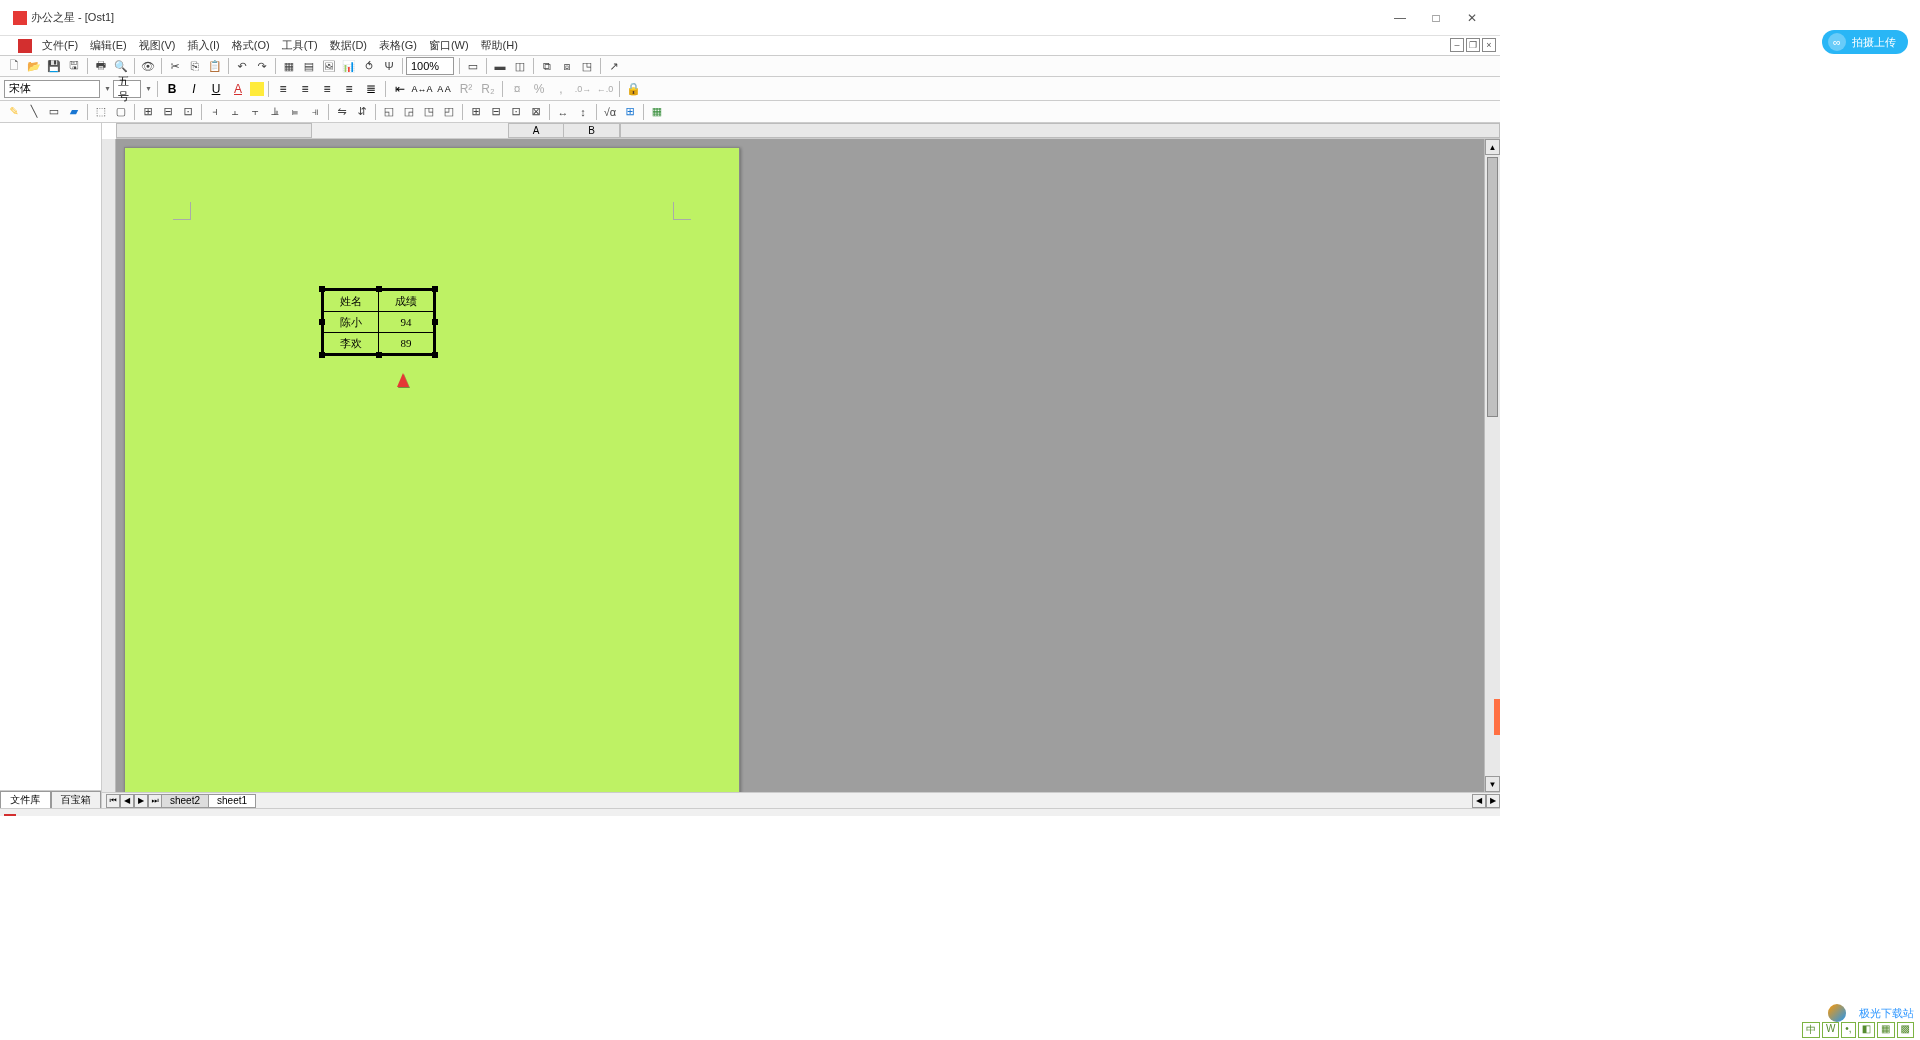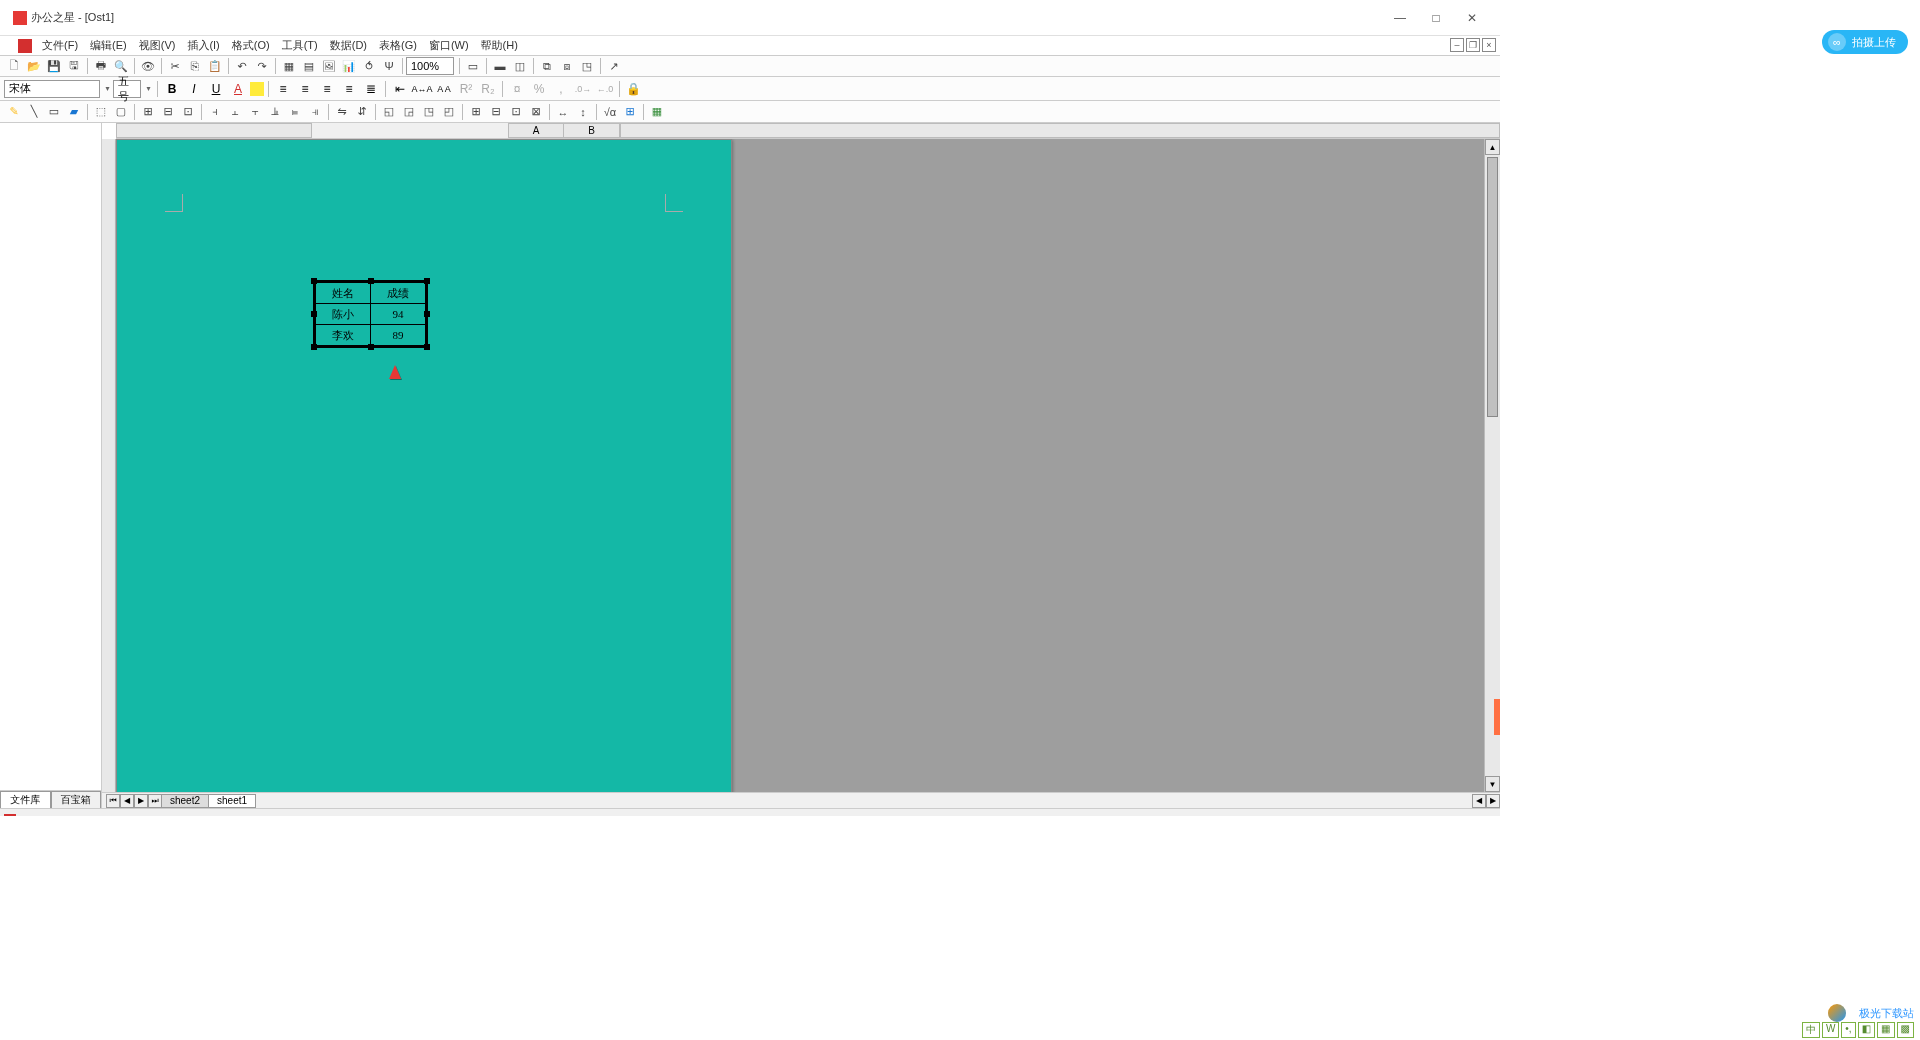--- a/index.html
+++ b/index.html
@@ -48,21 +48,21 @@
 .left-tabs .ltab.active { background:#fff; }
 
 .workspace { flex:1; display:flex; flex-direction:column; background:#fff; position:relative; }
 .col-ruler { height:16px; display:flex; background:#f0f0f0; border-bottom:1px solid #ccc; position:relative; margin-left:14px; }
 .col-ruler .col { border-right:1px solid #bbb; border-top:1px solid #bbb; border-bottom:1px solid #bbb; font-size:10px; display:flex; align-items:center; justify-content:center; background:#e8e8e8; }
 .col-a-inner { width:56px; margin-left:196px; border-left:1px solid #bbb; }
 .col-b { width:56px; }
 
 .canvas-area { flex:1; background:#9e9e9e; overflow:hidden; position:relative; display:flex; }
 .row-ruler { width:14px; background:#e8e8e8; border-right:1px solid #bbb; }
-.page { width:616px; height:660px; background:#14b8a6; margin:0; border:1px solid #888; box-shadow:1px 1px 3px rgba(0,0,0,0.3); position:relative; }
+.page { width:616px; height:660px; background:#bef264; margin:8px; border:1px solid #888; box-shadow:1px 1px 3px rgba(0,0,0,0.3); position:relative; }
 
 
 .corner-mark { position:absolute; width:18px; height:18px; }
 .corner-mark.tl { top:54px; left:48px; border-left:1px solid #aaa; border-top:1px solid #aaa; transform:rotate(180deg);}
 .corner-mark.tr { top:54px; right:48px; border-right:1px solid #aaa; border-top:1px solid #aaa; transform:rotate(180deg);}
 
 
 .sheet-table { position:absolute; top:140px; left:196px; border:2px solid #000; }
 .sheet-table table { border-collapse:collapse; }
 .sheet-table td { border:1px solid #000; width:55px; height:21px; text-align:center; font-size:11px; font-family:"SimSun"; }

